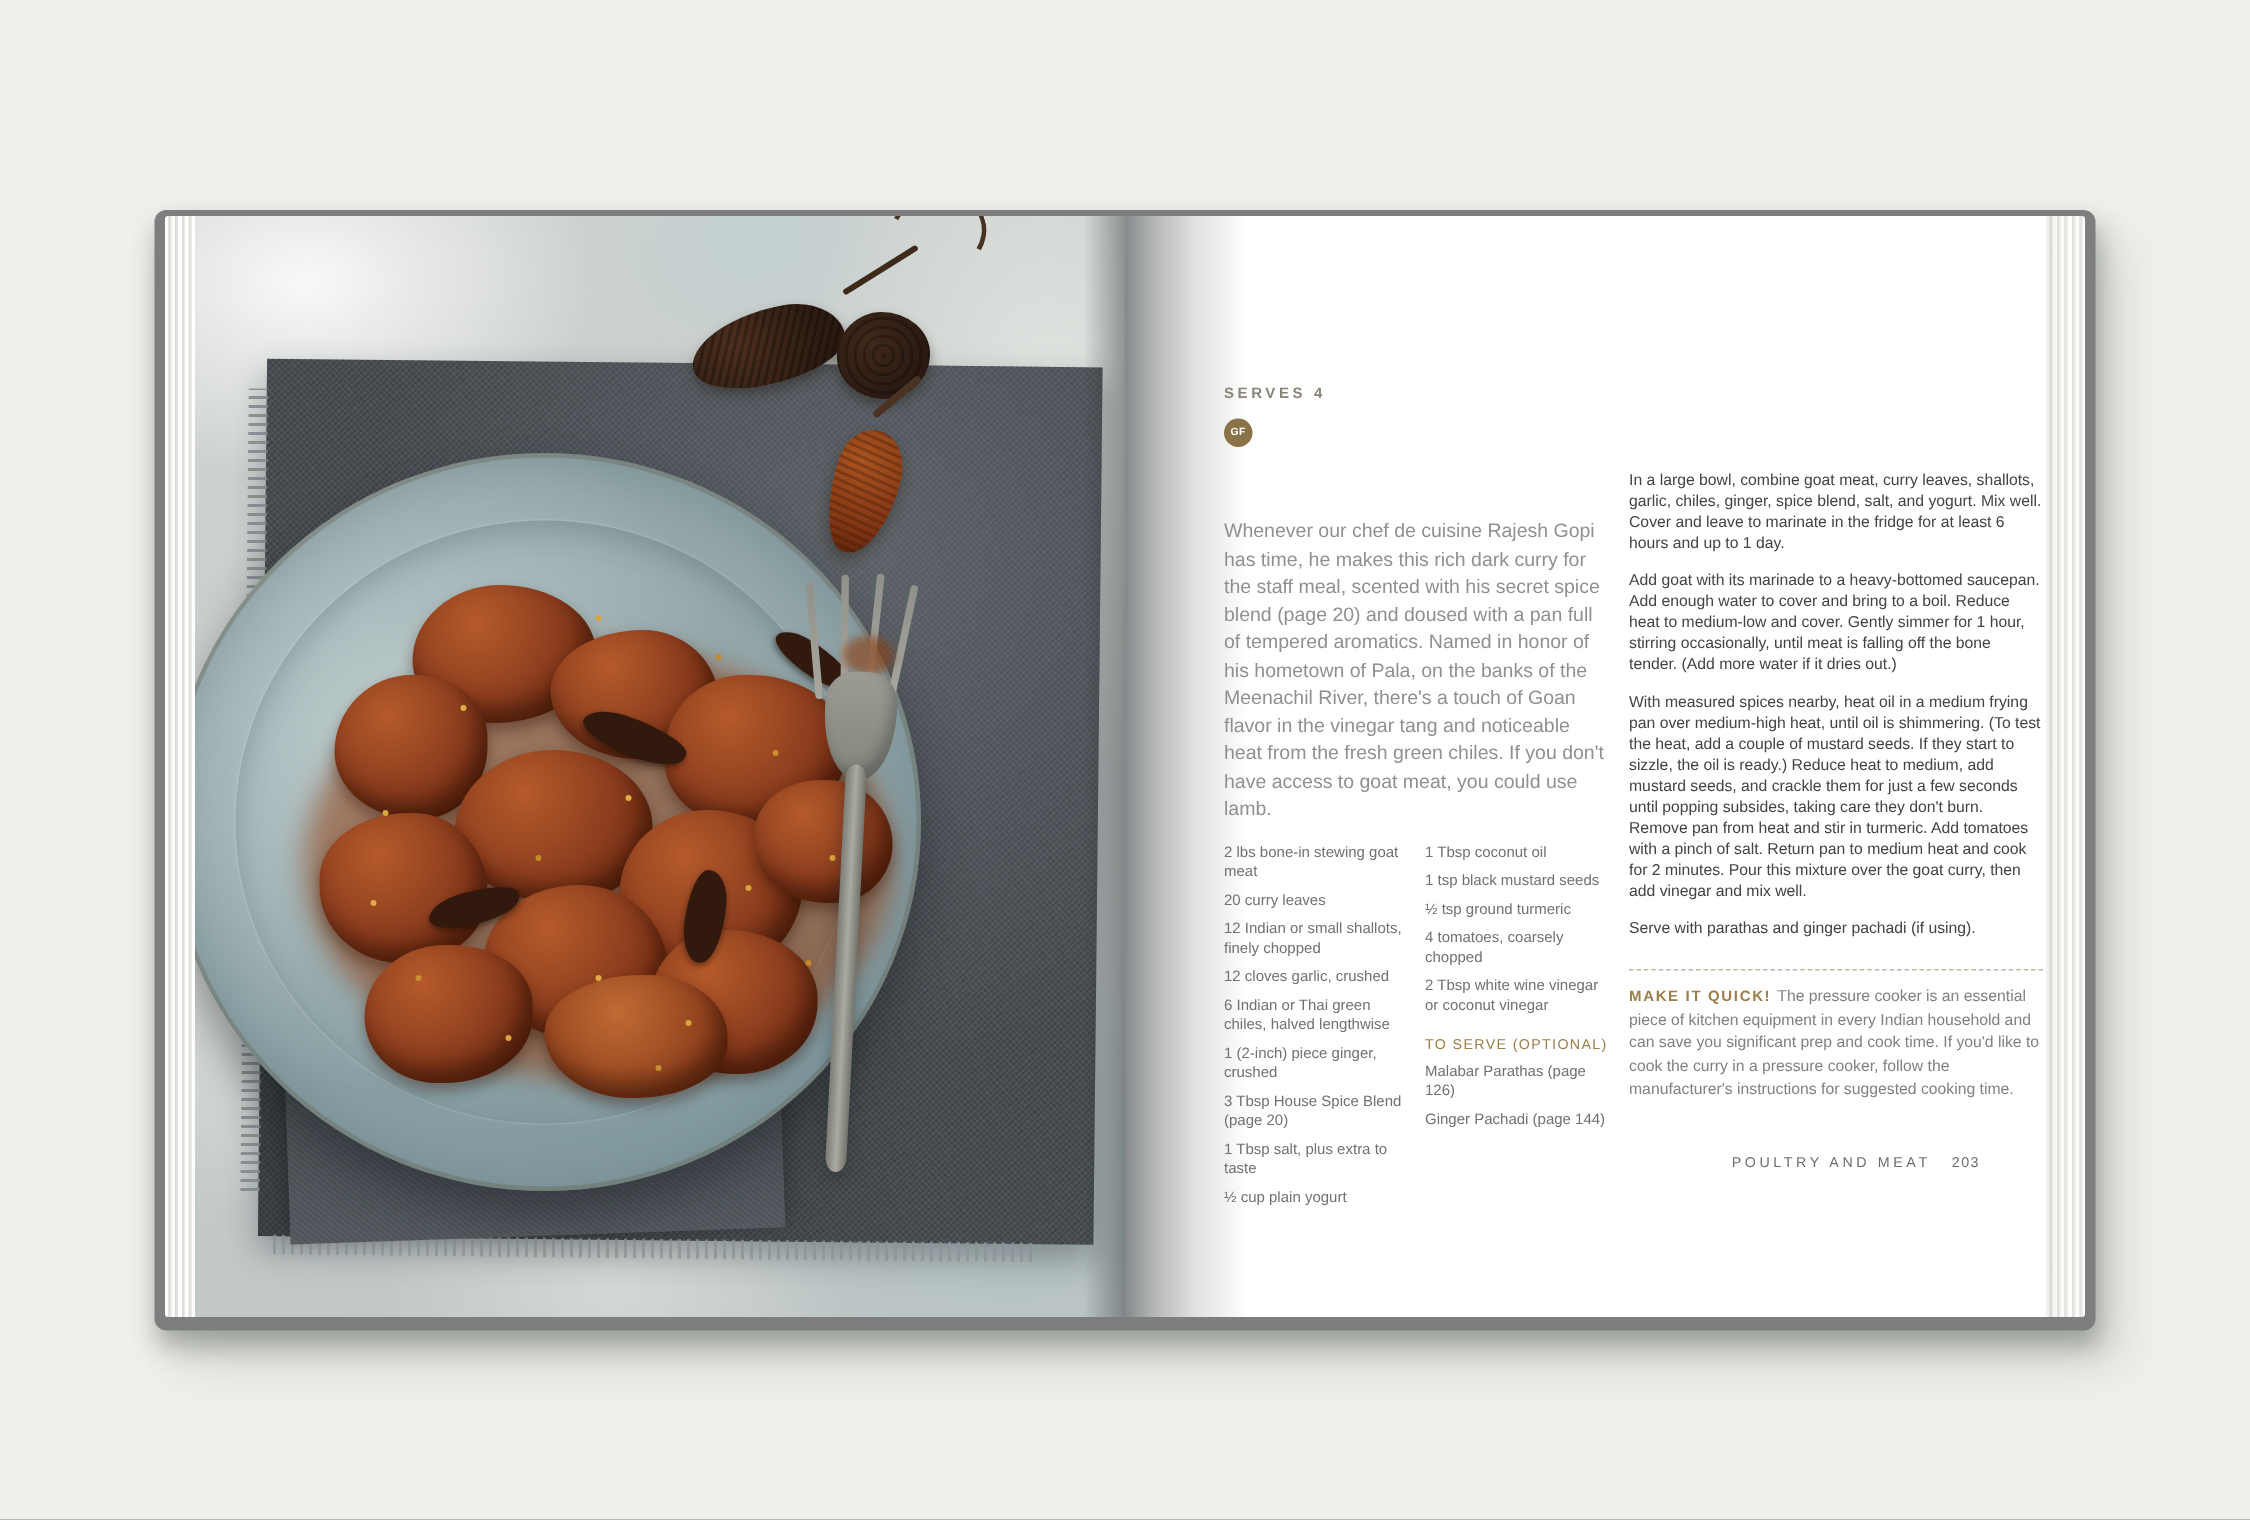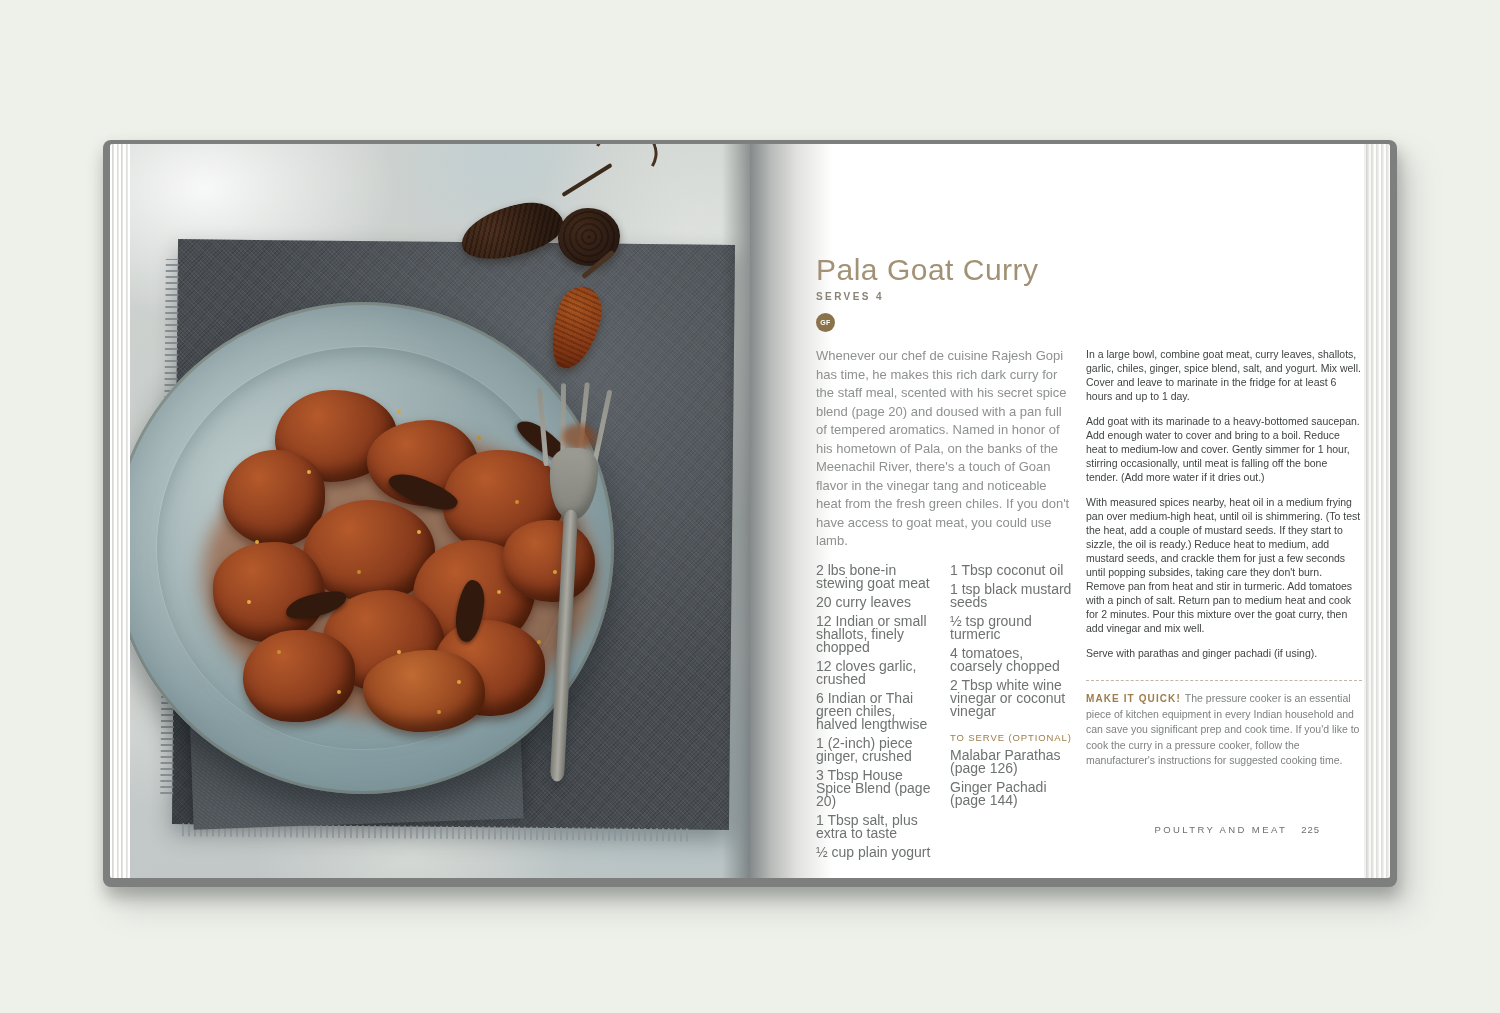--- a/index.html
+++ b/index.html
@@ -216,25 +216,25 @@
     margin-top:4px; font-size:10px; font-weight:700; letter-spacing:2.4px; color:#8a8477;
   }
   .gf-badge {
     margin-top:11px; width:19px; height:19px; border-radius:50%;
     background:#8a7349; color:#ffffff; font-size:7px; font-weight:700; letter-spacing:0.3px;
     display:flex; align-items:center; justify-content:center;
   }
   .columns { display:flex; margin-top:15px; }
   .col1 { width:256px; flex:none; }
   .col2 { width:276px; flex:none; margin-left:14px; }
-  .intro { font-size:13px; line-height:18.5px; font-weight:300; color:#8d918f; }
+  .intro { font-size:13px; line-height:18.5px; font-weight:300; color:#8d918f;margin-top:32px; }
   .ing-cols { display:flex; margin-top:13px; }
   .ing-col { width:122px; flex:none; }
   .ing-col + .ing-col { margin-left:12px; }
-  .ing-col p { font-size:14px; line-height:13px; color:#6e7271; margin-bottom:6px; }
+  .ing-col p { font-size:10px; line-height:13px; color:#6e7271; margin-bottom:6px; }
   .to-serve-label {
     margin-top:14px; margin-bottom:6px;
     font-size:9.5px; font-weight:400; letter-spacing:0.9px; color:#9d7d4a;
   }
   .instructions p { font-size:10.5px; line-height:14px; color:#404443; margin-bottom:11px; }
   .quick-note {
     margin-top:20px; border-top:1px dashed #bfb8a6; padding-top:10px;
     font-size:10.5px; line-height:15.5px; color:#7e8280;
   }
   .quick-note .note-label {
@@ -293,21 +293,20 @@
       <div class="stem-curl"></div>
       <div class="chile-pod"></div>
       <div class="chile-red-stem"></div>
       <div class="chile-red"></div>
     </div>
 
     <div class="right-page">
       <div class="gutter"></div>
 
       <div class="recipe">
-        <div class="recipe-title">Pala Goat Curry</div>
         <div class="serves">SERVES 4</div>
         <div class="gf-badge">GF</div>
 
         <div class="columns">
           <div class="col1">
             <div class="intro">Whenever our chef de cuisine Rajesh Gopi has time, he makes this rich dark curry for the staff meal, scented with his secret spice blend (page 20) and doused with a pan full of tempered aromatics. Named in honor of his hometown of Pala, on the banks of the Meenachil River, there's a touch of Goan flavor in the vinegar tang and noticeable heat from the fresh green chiles. If you don't have access to goat meat, you could use lamb.</div>
             <div class="ing-cols">
               <div class="ing-col">
                   <p>2 lbs bone-in stewing goat meat</p>
                   <p>20 curry leaves</p>
@@ -344,20 +343,20 @@
                 <p>Serve with parathas and ginger pachadi (if using).</p>
               </div>
             <div class="quick-note">
               <span class="note-label">MAKE IT QUICK!</span><span>The pressure cooker is an essential piece of kitchen equipment in every Indian household and can save you significant prep and cook time. If you'd like to cook the curry in a pressure cooker, follow the manufacturer's instructions for suggested cooking time.</span>
             </div>
           </div>
         </div>
 
         <div class="folio">
           <span>POULTRY AND MEAT</span>
-          <span class="page-num">225</span>
+          <span class="page-num">203</span>
         </div>
       </div>
     </div>
 
     <div class="edge-right"></div>
   </div>
 </div>
 
 </body></html>

